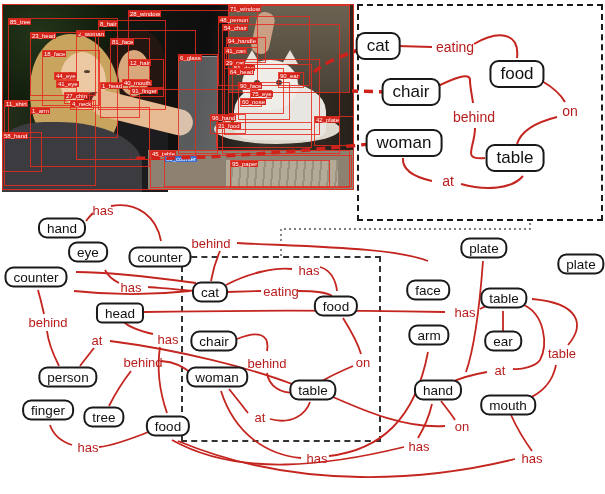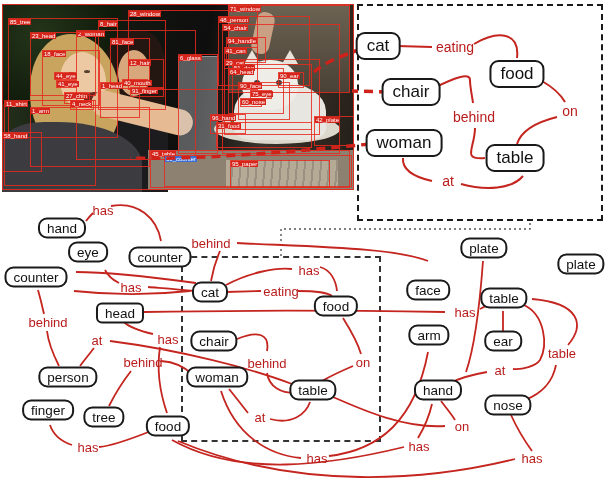--- a/index.html
+++ b/index.html
@@ -314,21 +314,21 @@
       <div class="gnode" style="left: 217px; top: 377px;">woman</div>
       <div class="gnode" style="left: 336px; top: 306px;">food</div>
       <div class="gnode" style="left: 313px; top: 390px;">table</div>
       <div class="gnode" style="left: 428px; top: 290px;">face</div>
       <div class="gnode" style="left: 429px; top: 335px; text-align: right;">arm</div>
       <div class="gnode" style="left: 484px; top: 248px;">plate</div>
       <div class="gnode" style="left: 581px; top: 264px;">plate</div>
       <div class="gnode" style="left: 504px; top: 298px;">table</div>
       <div class="gnode" style="left: 503px; top: 341px;">ear</div>
       <div class="gnode" style="left: 438px; top: 390px;">hand</div>
-      <div class="gnode" style="left: 508px; top: 405px;">nose</div>
+      <div class="gnode" style="left: 508px; top: 405px;">mouth</div>
       <div class="grel" style="left: 103px; top: 210px;">has</div>
       <div class="grel" style="left: 211px; top: 243px;">behind</div>
       <div class="grel" style="left: 131px; top: 287px;">has</div>
       <div class="grel" style="left: 48px; top: 322px;">behind</div>
       <div class="grel" style="left: 97px; top: 340px;">at</div>
       <div class="grel" style="left: 168px; top: 339px;">has</div>
       <div class="grel" style="left: 281px; top: 291px;">eating</div>
       <div class="grel" style="left: 309px; top: 270px;">has</div>
       <div class="grel" style="left: 267px; top: 363px;">behind</div>
       <div class="grel" style="left: 143px; top: 362px;">behind</div>

